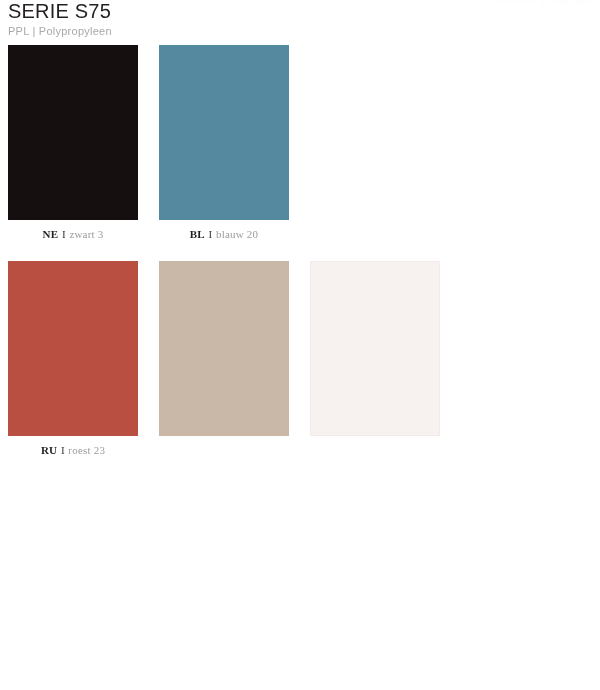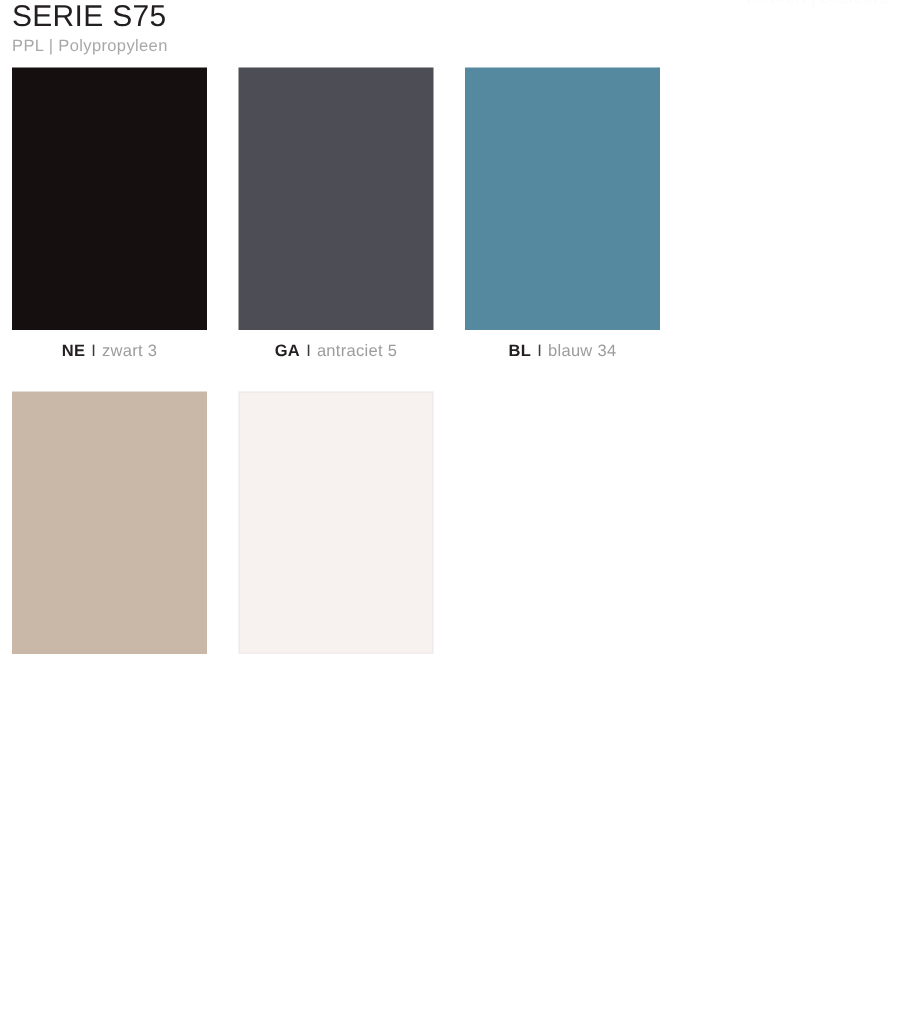--- a/index.html
+++ b/index.html
@@ -54,20 +54,21 @@
     margin: 3px 0 15px 0;
     white-space: nowrap;
   }
 
   
   .swatch-grid {
     position: absolute;
     left: 8px;
     top: 45px;
     width: 584px;
+    font-family: Liberation Serif, serif;
   }
   .swatch-row {
     display: flex;
     gap: 21px;
     margin-bottom: 20px;
   }
   .swatch-cell {
     width: 130px;
     display: block;
   }
@@ -113,29 +114,29 @@
   <div class="serie-subtitle">PPL | Polypropyleen</div>
 </div>
 
 <div class="swatch-grid" id="swatch-grid">
     <div class="swatch-row">
       <div class="swatch-cell">
         <div class="swatch-chip" style="background: rgb(22, 15, 15);"></div>
         <div class="swatch-label"><span class="swatch-code">NE</span> <span class="swatch-sep">I</span> <span class="swatch-name">zwart 3</span></div>
       </div>
       <div class="swatch-cell">
-        <div class="swatch-chip" style="background: rgb(77, 77, 85);"></div>
-        <div class="swatch-label"><span class="swatch-code">GA</span> <span class="swatch-sep">I</span> <span class="swatch-name">antraciet 5</span></div>
-      </div>
-      <div class="swatch-cell">
         <div class="swatch-chip" style="background: rgb(85, 137, 160);"></div>
-        <div class="swatch-label"><span class="swatch-code">BL</span> <span class="swatch-sep">I</span> <span class="swatch-name">blauw 34</span></div>
+        <div class="swatch-label"><span class="swatch-code">BL</span> <span class="swatch-sep">I</span> <span class="swatch-name">blauw 20</span></div>
       </div>
     </div>
     <div class="swatch-row">
+      <div class="swatch-cell">
+        <div class="swatch-chip" style="background: rgb(185, 79, 65);"></div>
+        <div class="swatch-label"><span class="swatch-code">RU</span> <span class="swatch-sep">I</span> <span class="swatch-name">roest 23</span></div>
+      </div>
       <div class="swatch-cell">
         <div class="swatch-chip" style="background: rgb(201, 184, 168);"></div>
       </div>
       <div class="swatch-cell">
         <div class="swatch-chip bordered" style="background: rgb(247, 242, 239);"></div>
       </div>
     </div>
   </div>
 
 </body></html>

